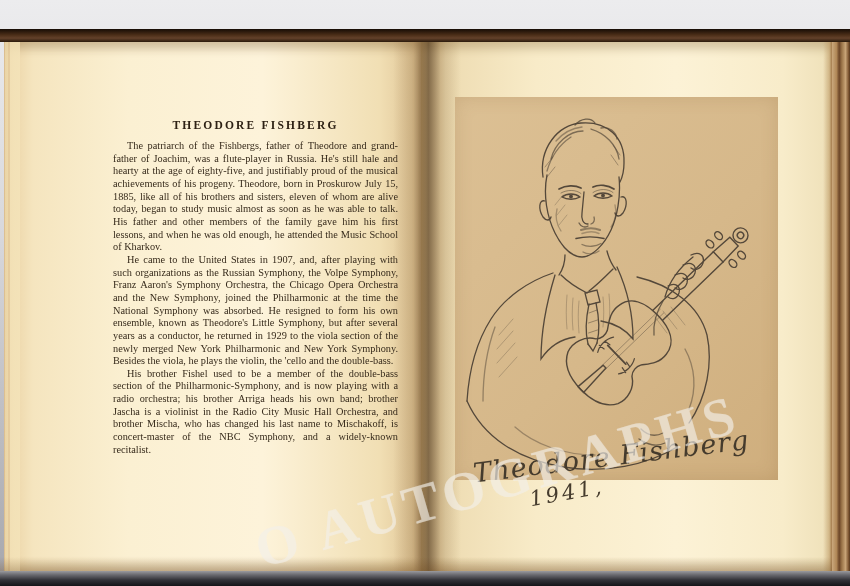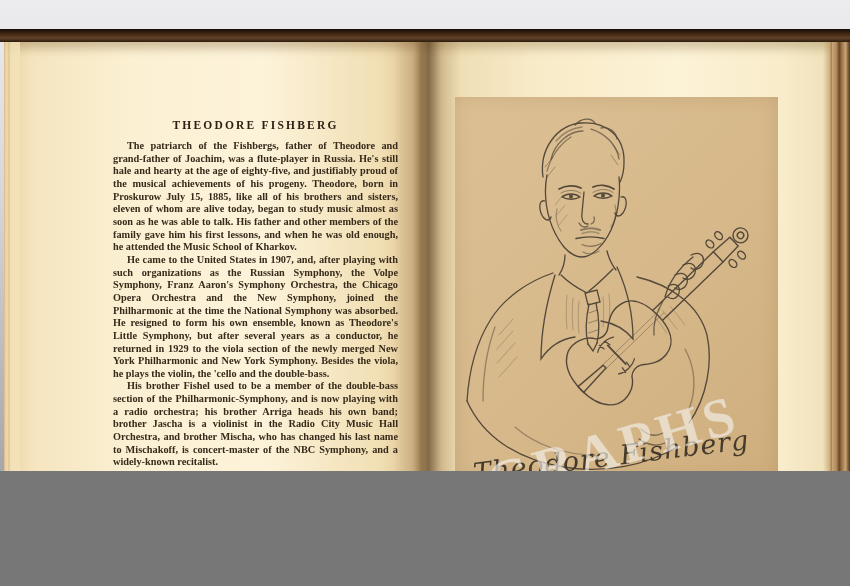--- a/index.html
+++ b/index.html
@@ -1,17 +1,17 @@
 <!DOCTYPE html>
 <html><head>
 <meta charset="utf-8">
 <style>
   html,body{margin:0;padding:0;background:#777;}
   #stage{
-    position:relative;width:850px;height:471px;overflow:hidden;
+    position:relative;width:850px;height:586px;overflow:hidden;
     background:linear-gradient(180deg,#ececee 0%,#d8d8dc 40%,#a6a6ac 100%);
     font-family:"Liberation Serif",serif;
   }
   
   .top-edge{
     position:absolute;left:0;top:29px;width:850px;height:13px;z-index:4;
     background:linear-gradient(180deg,#160c05 0%,#4a2d17 45%,#63412a 70%,#2a1a0c 100%);
   }
   .pages{position:absolute;left:0;top:42px;width:850px;height:529px;z-index:2;}
   .left-page{
@@ -50,21 +50,21 @@
     background:linear-gradient(180deg,#9a9a9e 0%,#6a6a70 25%,#323238 60%,#141418 100%);
   }
   
   .text-block{position:absolute;left:113px;top:119px;width:285px;z-index:15;color:#35291a;}
   .page-title{
     margin:0;font-size:11.5px;font-weight:bold;letter-spacing:2.2px;text-align:center;color:#2d2114;
   }
   .page-subtitle{
     margin:7px 0 0 0;font-size:9.5px;font-weight:bold;font-style:italic;letter-spacing:1.6px;text-align:center;color:#2d2114;
   }
-  .body-copy{margin-top:9px;font-weight:bold;}
+  .body-copy{margin-top:9px;}
   .body-para{
     margin:0;font-size:10.3px;line-height:12.65px;text-align:justify;text-indent:14px;color:#362a1b;
   }
   
   .plate{
     position:absolute;left:455px;top:97px;width:323px;height:383px;z-index:5;
     background:linear-gradient(135deg,#dcc094 0%,#d6b88a 55%,#cfae7d 100%);
     box-shadow:inset 0 0 18px rgba(120,85,40,.18);
   }
   .plate svg{display:block;}

